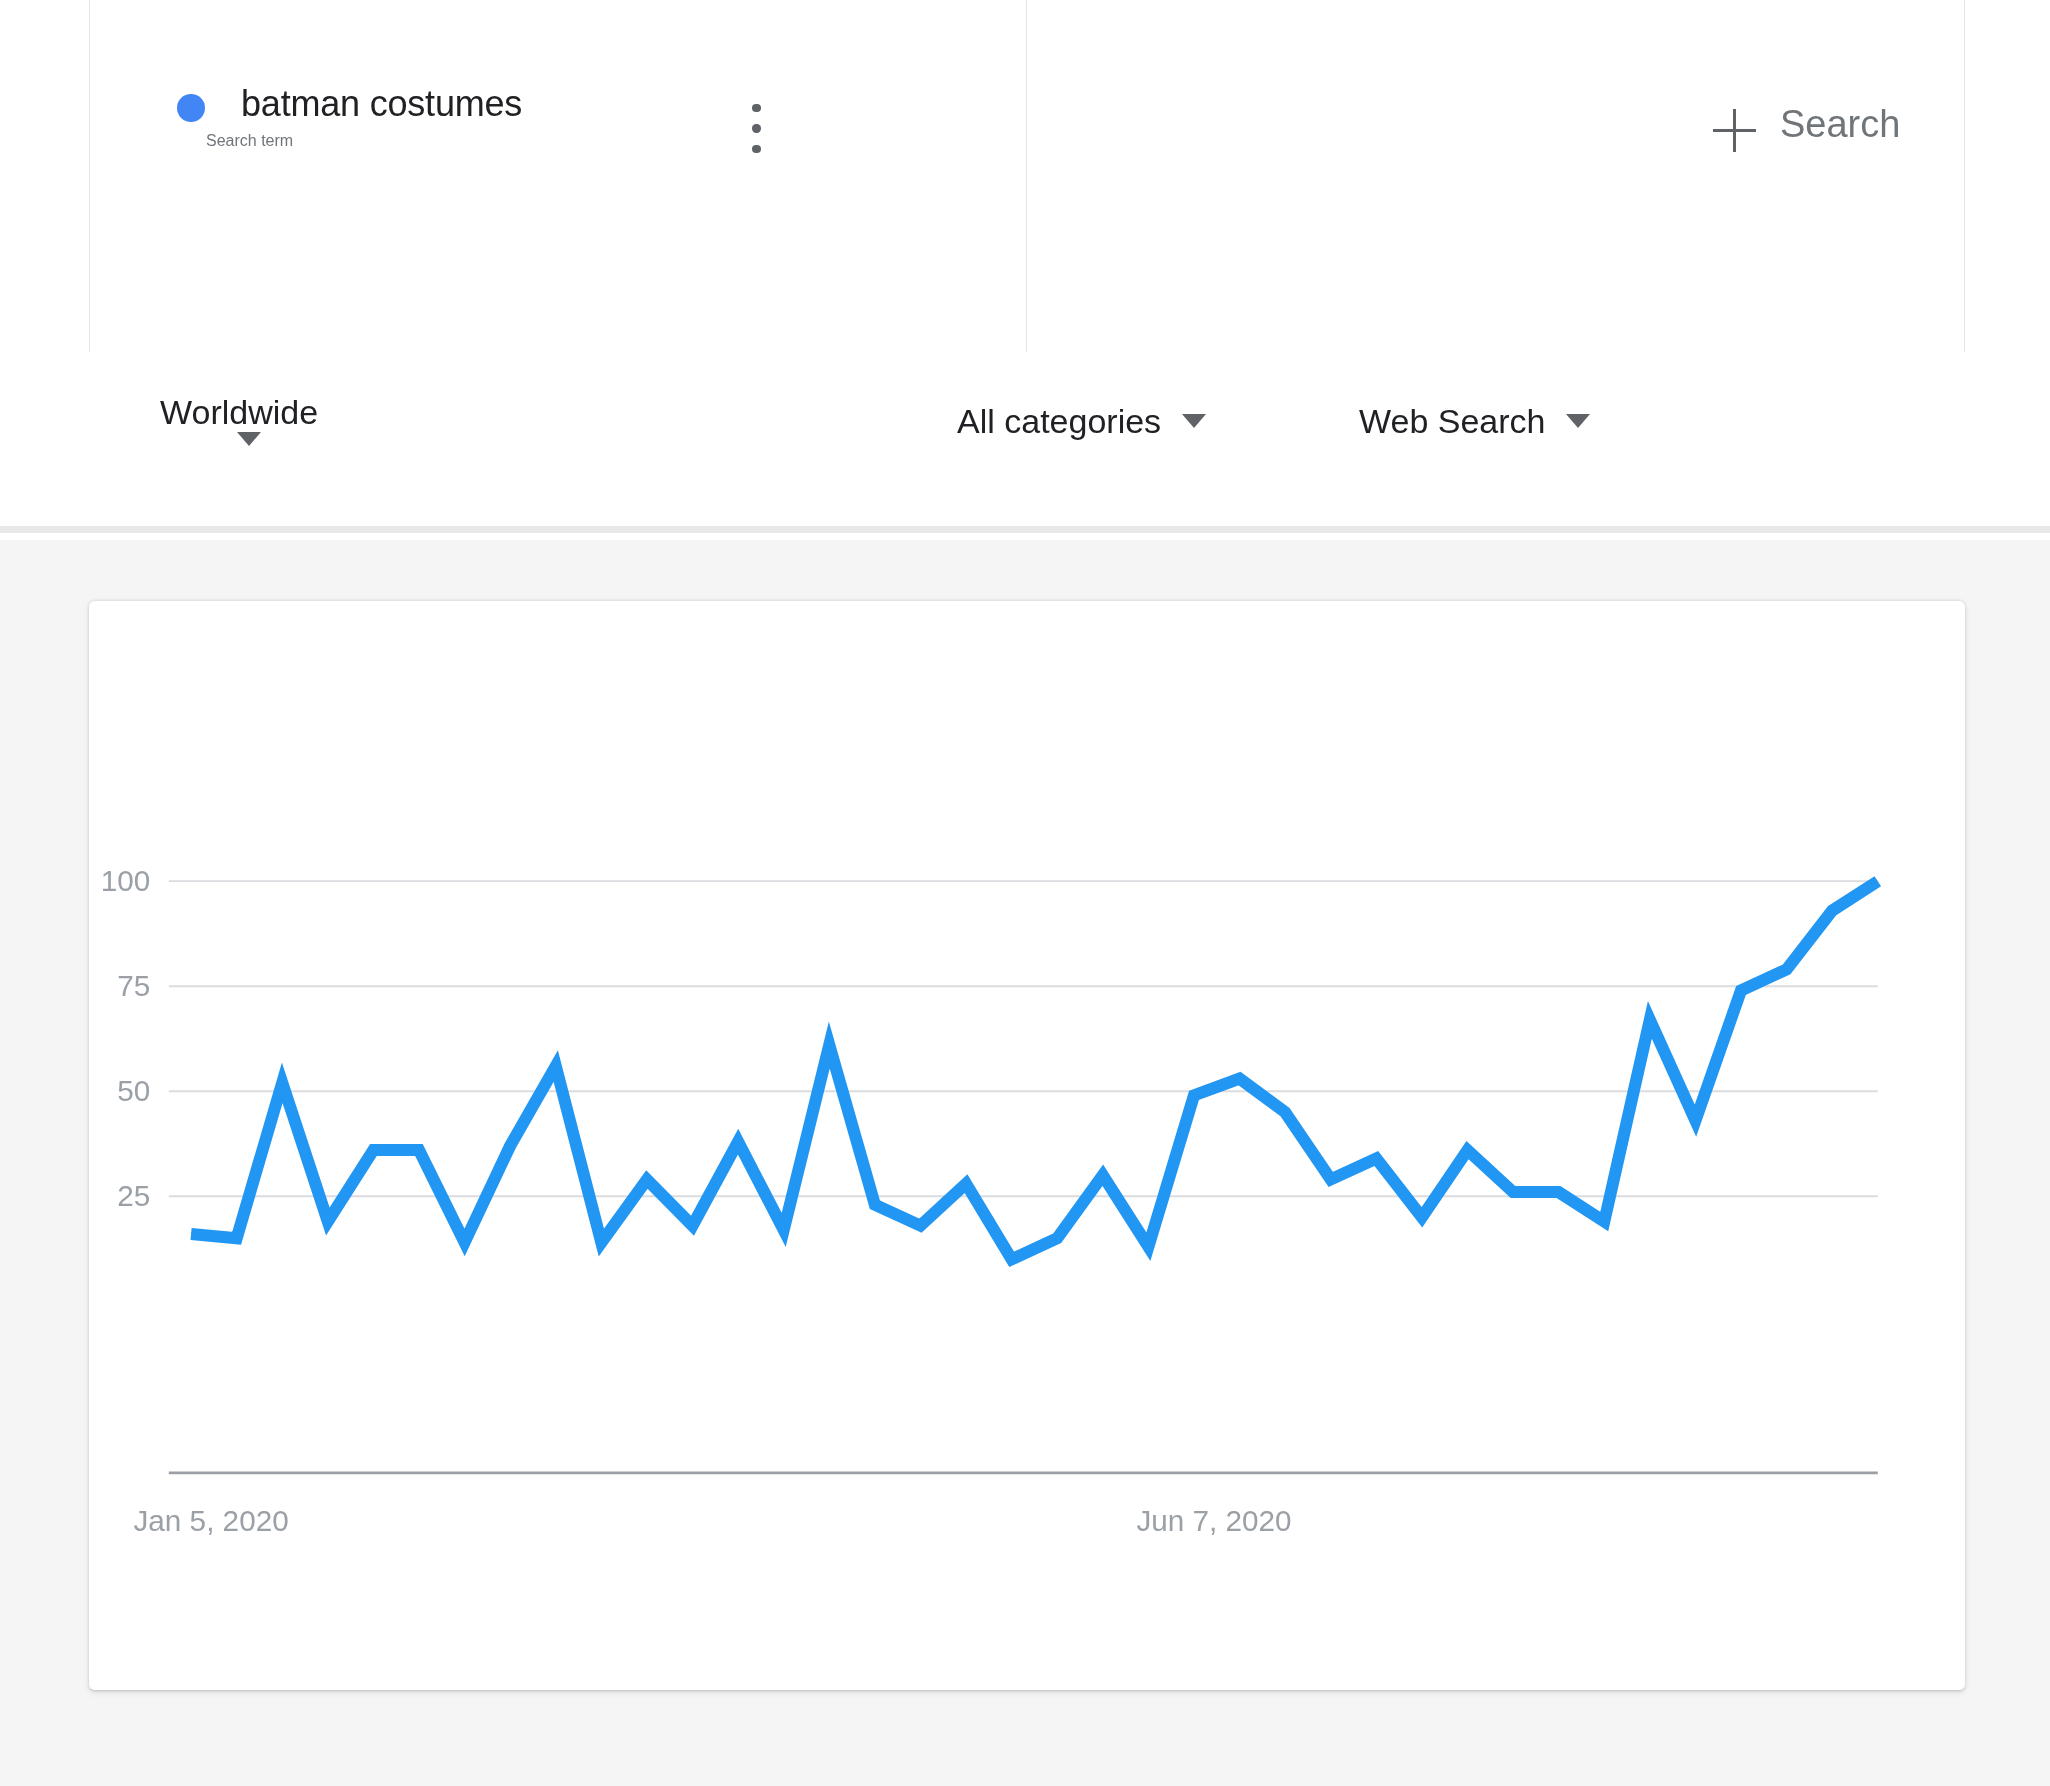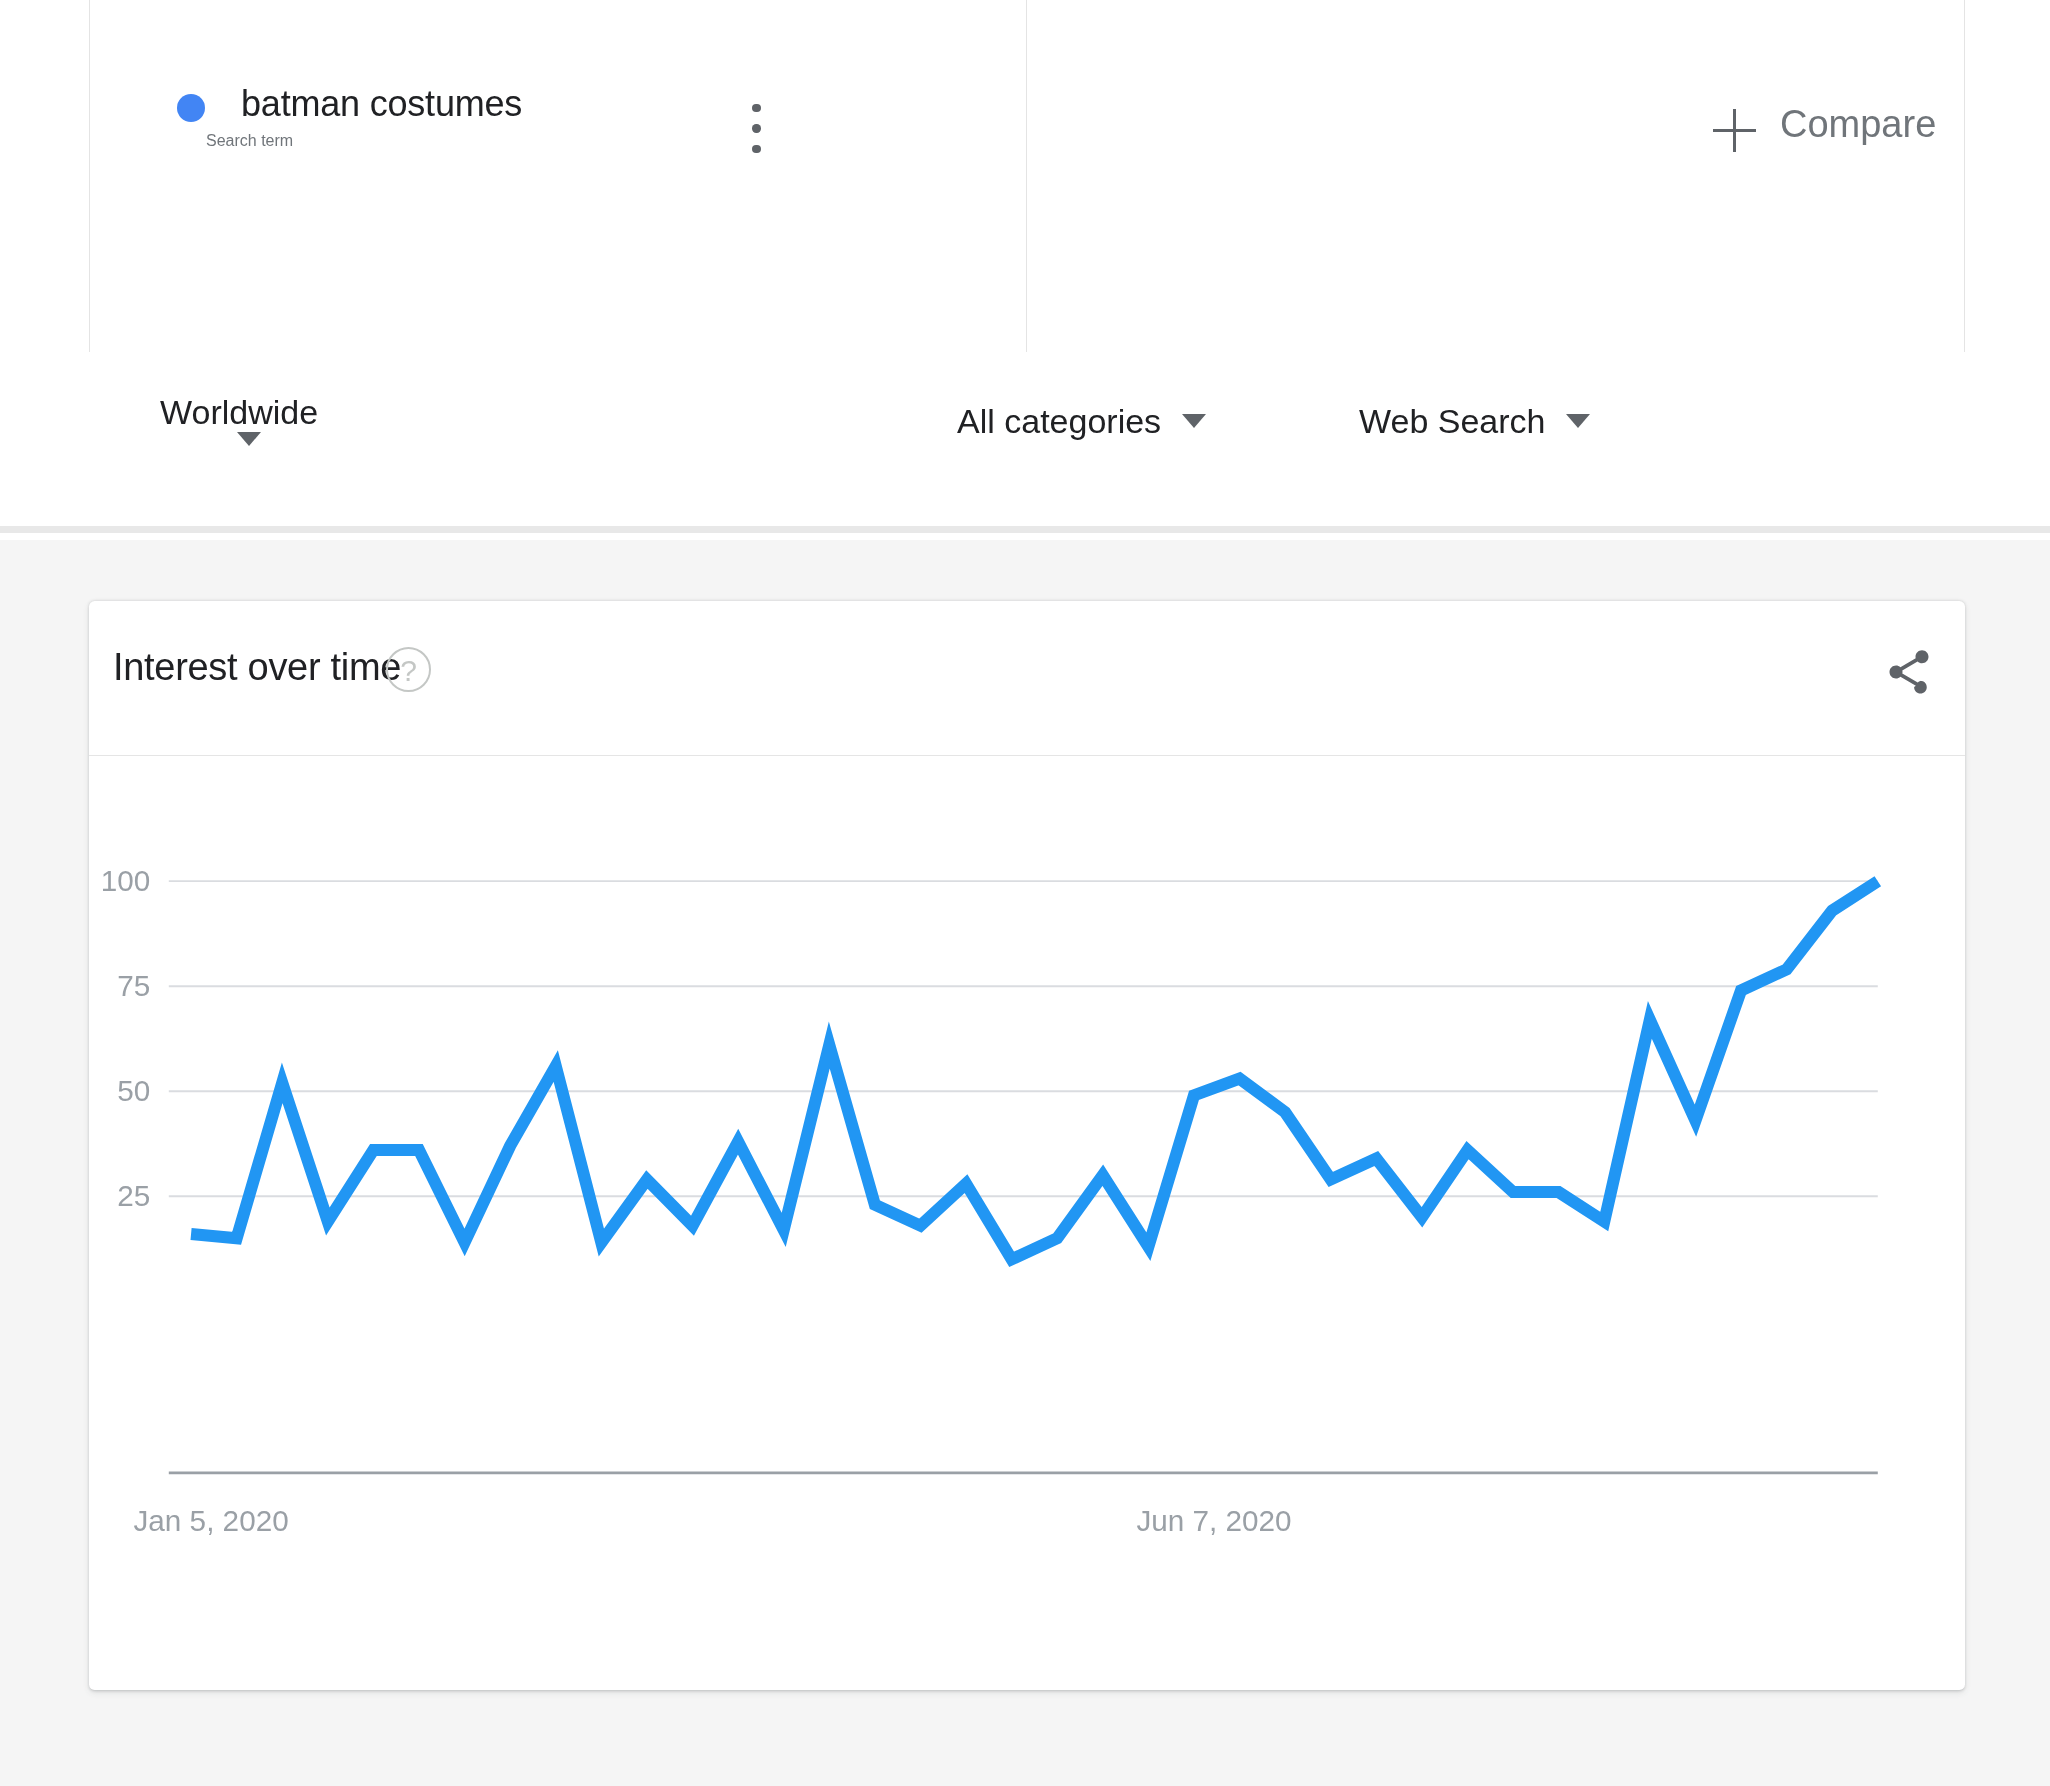--- a/index.html
+++ b/index.html
@@ -248,21 +248,21 @@
         <i></i>
           <i></i>
           <i></i>
       </span>
     </div>
   </div>
 
   <div class="term-cell compare">
     <div class="term-inner">
       <span class="compare-plus"></span>
-      <span class="compare-text">Compare</span>
+      <span class="compare-text">Search</span>
     </div>
   </div>
 
 </div>
 
 <div class="filter-bar">
 
   <div class="filter-item f0">
     <span class="txt">Worldwide</span>
     <span class="caret"></span>
@@ -278,29 +278,20 @@
     <span class="txt">Web Search</span>
     <span class="caret"></span>
   </div>
 
 </div>
 
 <div class="page-body">
 
   <div class="card">
 
-    <div class="card-header">
-      <span class="card-title">Interest over time</span>
-      <span class="help-icon">?</span>
-      <span class="share-icon">
-        <svg viewBox="0 0 24 24" width="52" height="52" aria-hidden="true">
-          <path fill="#5f6368" d="M18 16.08c-.76 0-1.44.3-1.96.77L8.91 12.7c.05-.23.09-.46.09-.7s-.04-.47-.09-.7l7.05-4.11c.54.5 1.25.81 2.04.81 1.66 0 3-1.34 3-3s-1.34-3-3-3-3 1.34-3 3c0 .24.04.47.09.7L8.04 9.81C7.5 9.31 6.79 9 6 9c-1.66 0-3 1.34-3 3s1.34 3 3 3c.79 0 1.5-.31 2.04-.81l7.12 4.16c-.05.21-.8.43-.8.65 0 1.61 1.31 2.92 2.92 2.92s2.92-1.31 2.92-2.92-1.31-2.92-2.92-2.92z"></path>
-        </svg>
-      </span>
-    </div>
 
     <div class="chart-area">
       <svg class="chart-svg" id="chart-svg" viewBox="0 0 2022 1005" preserveAspectRatio="none">
           <line x1="86" y1="474.75" x2="1928" y2="474.75" stroke="#dadce0" stroke-width="2"></line>
           <text x="66" y="485.75" text-anchor="end" font-family="&quot;Liberation Sans&quot;, sans-serif" font-size="32" fill="#9aa0a6">25</text>
           <line x1="86" y1="361.5" x2="1928" y2="361.5" stroke="#dadce0" stroke-width="2"></line>
           <text x="66" y="372.5" text-anchor="end" font-family="&quot;Liberation Sans&quot;, sans-serif" font-size="32" fill="#9aa0a6">50</text>
           <line x1="86" y1="248.25" x2="1928" y2="248.25" stroke="#dadce0" stroke-width="2"></line>
           <text x="66" y="259.25" text-anchor="end" font-family="&quot;Liberation Sans&quot;, sans-serif" font-size="32" fill="#9aa0a6">75</text>
           <line x1="86" y1="135" x2="1928" y2="135" stroke="#dadce0" stroke-width="2"></line>

